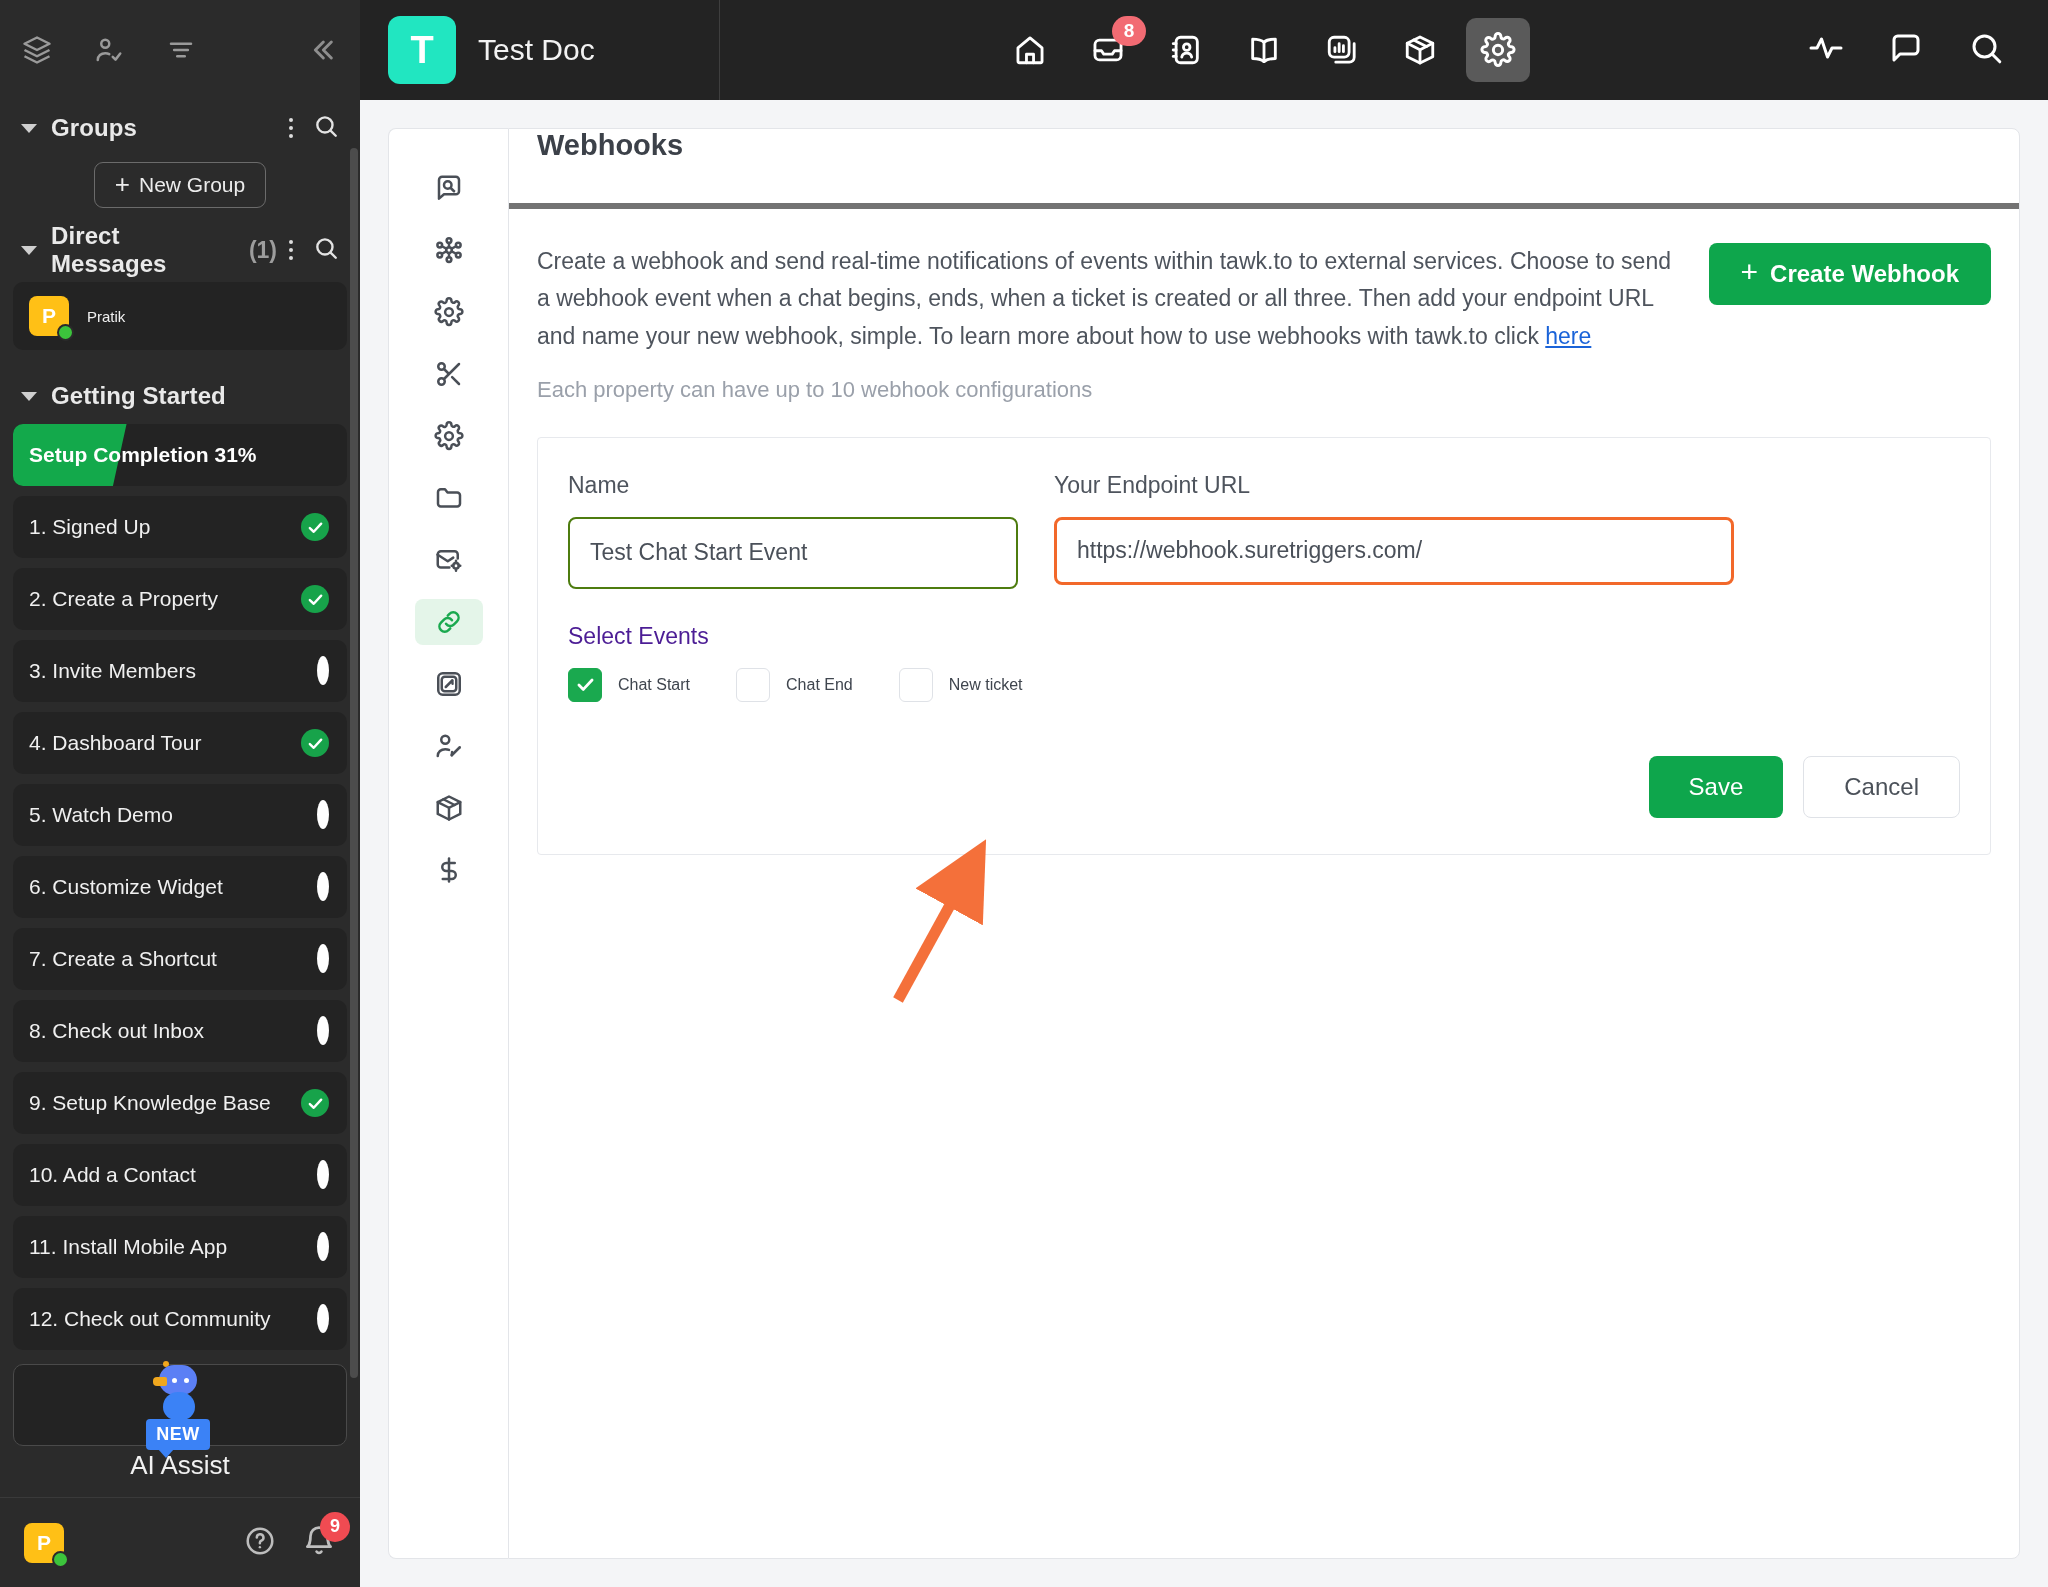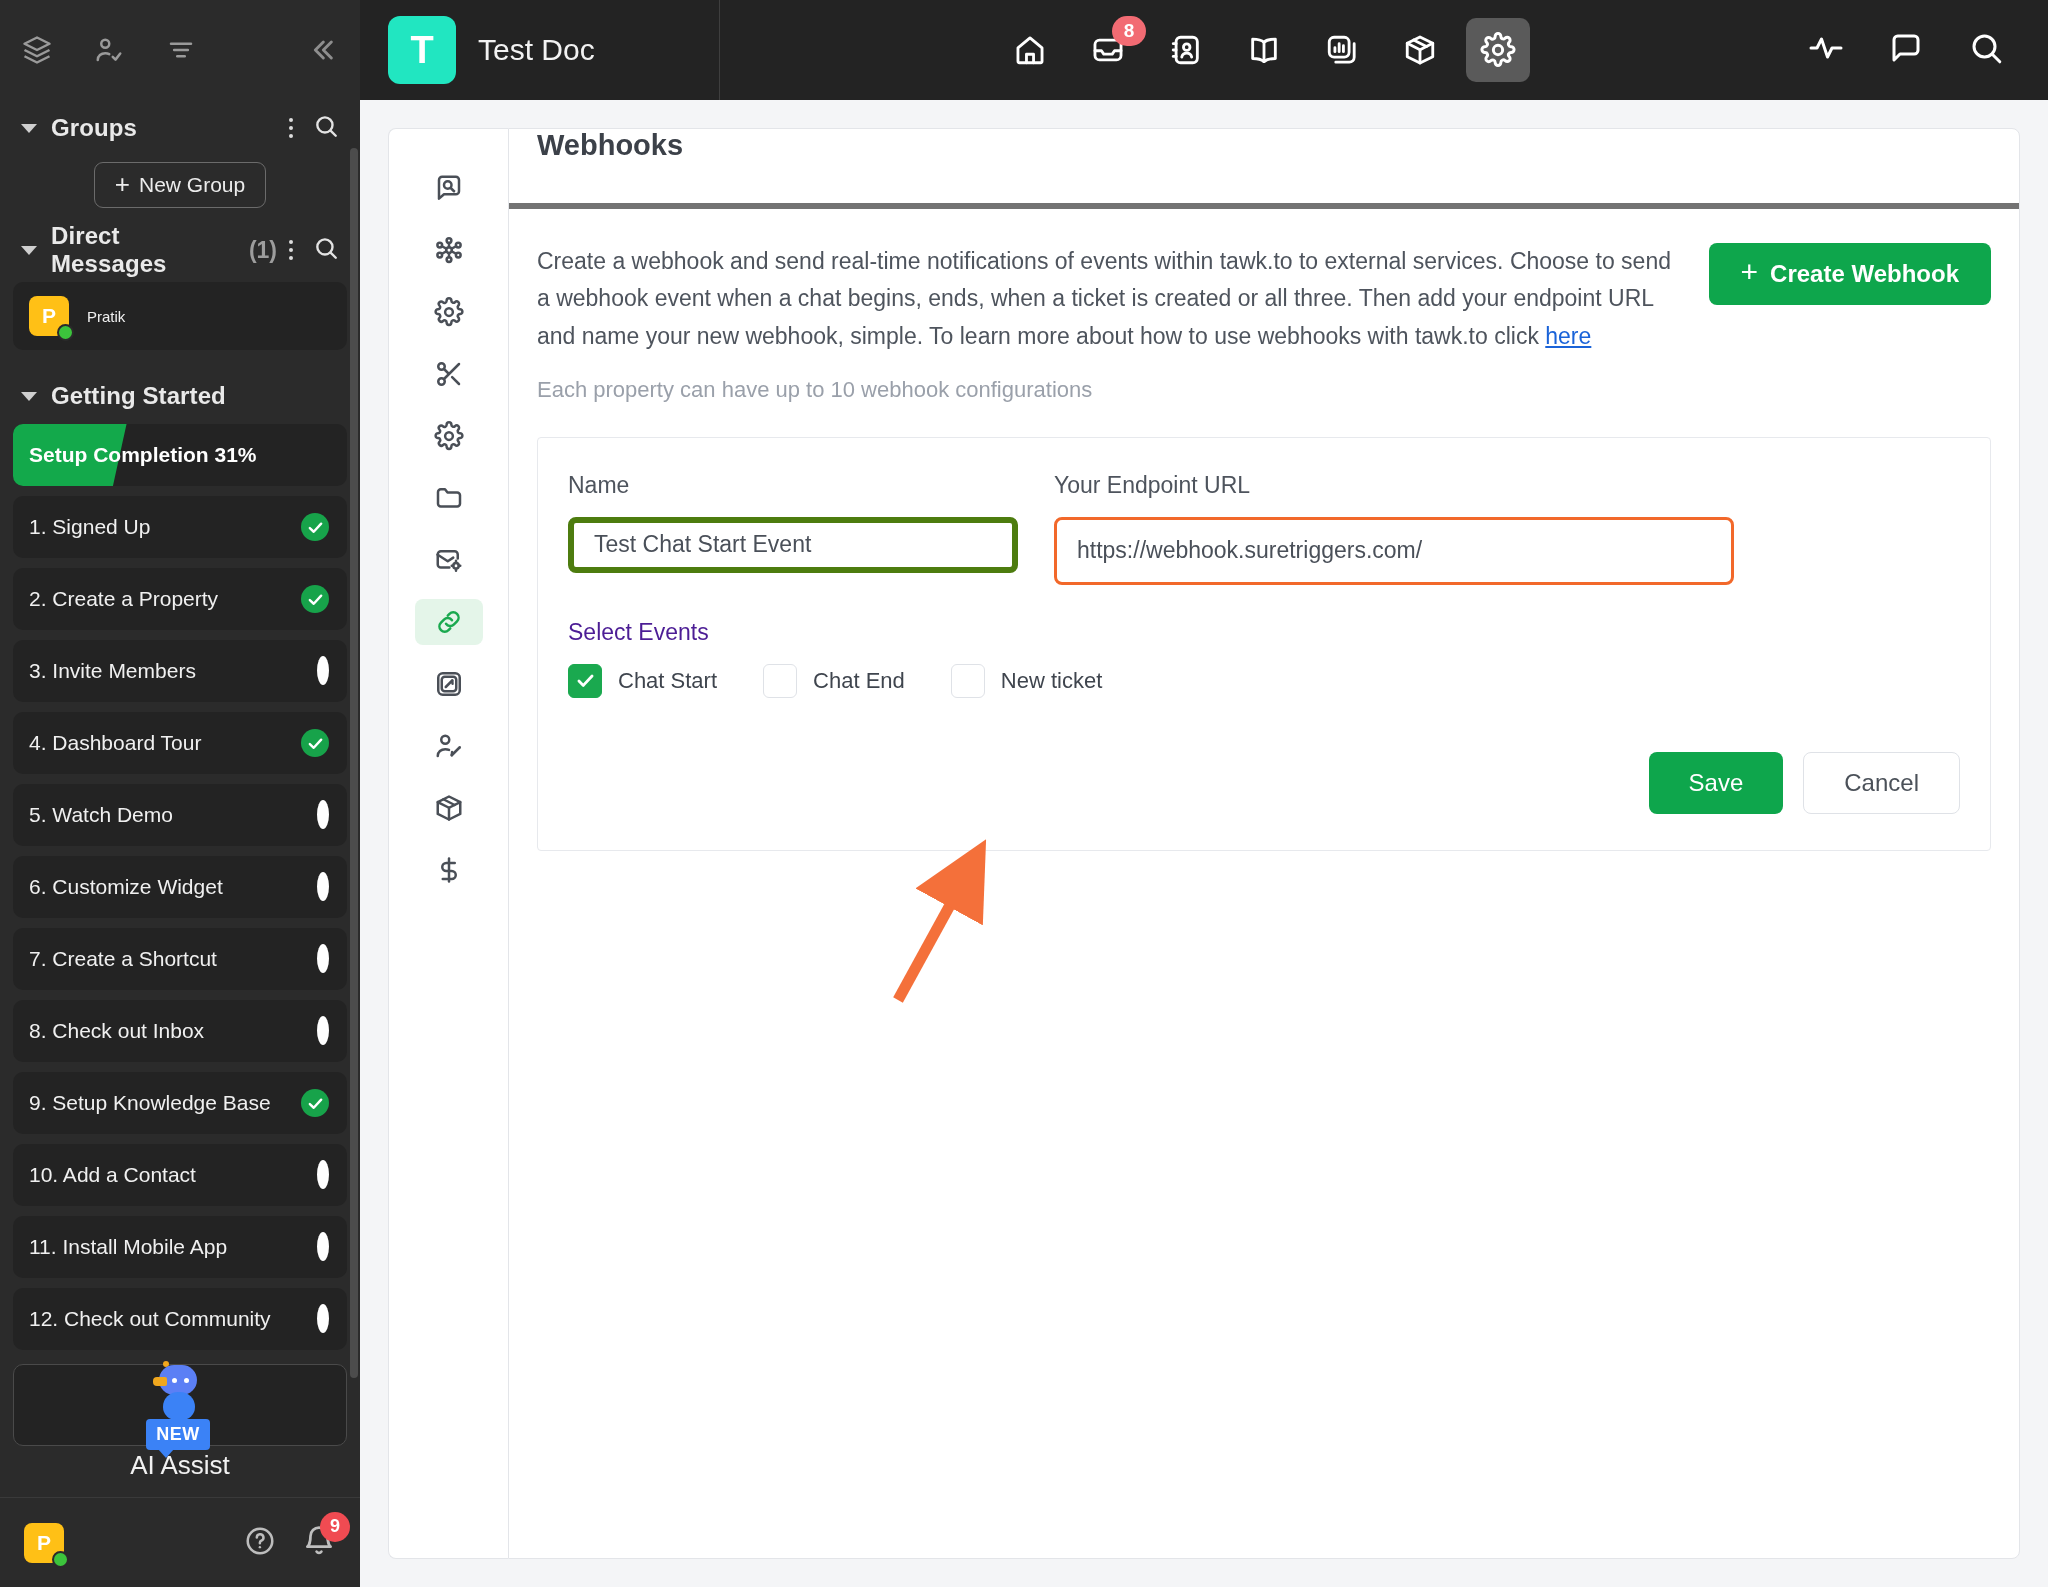--- a/index.html
+++ b/index.html
@@ -198,34 +198,34 @@
   .form-card {
     margin: 34px 28px 0 28px; border: 1px solid #e7e9ed; border-radius: 4px;
     padding: 34px 30px 36px 30px;
   }
   .form-row { display: flex; gap: 36px; }
   .field { display: flex; flex-direction: column; }
   .field.name { width: 450px; }
   .field.url { width: 680px; }
   .field-label { font-size: 23px; color: #4e545d; margin-bottom: 18px; }
   .field input {
-    height: 56px; border-radius: 8px; border: 6px solid #4d7c0f;
+    height: 72px; border-radius: 8px; border: 2px solid #4d7c0f;
     padding: 0 20px; font-size: 23px; color: #4a5059;
     font-family: "Liberation Sans", sans-serif; outline: none; background: #fff;
     width: 100%;
   }
   .field.url input { border: 3px solid #f2682a; height: 68px; }
 
   .events { margin-top: 34px; }
   .events-label { font-size: 23px; color: #4c1d95; margin-bottom: 18px; }
   .events-row { display: flex; align-items: center; gap: 16px; }
   .cbx { display: inline-flex; align-items: center; gap: 16px; margin-right: 30px; cursor: pointer; }
   .box { width: 34px; height: 34px; border-radius: 6px; border: 1px solid #dfe2e7; background: #fff; display: flex; align-items: center; justify-content: center; flex: 0 0 34px; }
   .box.on { background: #1aa94f; border-color: #1aa94f; }
-  .cbx-label { font-size: 22px; color: #3f454e; }
+  .cbx-label { font-size: 16px; color: #3f454e; }
 
   .actions { display: flex; justify-content: flex-end; gap: 20px; margin-top: 54px; }
   .btn-save {
     background: #0ea64c; color: #fff; border: none; border-radius: 8px;
     height: 62px; padding: 0 40px; font-size: 24px; cursor: pointer;
     font-family: "Liberation Sans", sans-serif;
   }
   .btn-cancel {
     background: #fff; color: #4b5159; border: 1px solid #dfe2e7; border-radius: 8px;
     height: 62px; padding: 0 40px; font-size: 24px; cursor: pointer;

